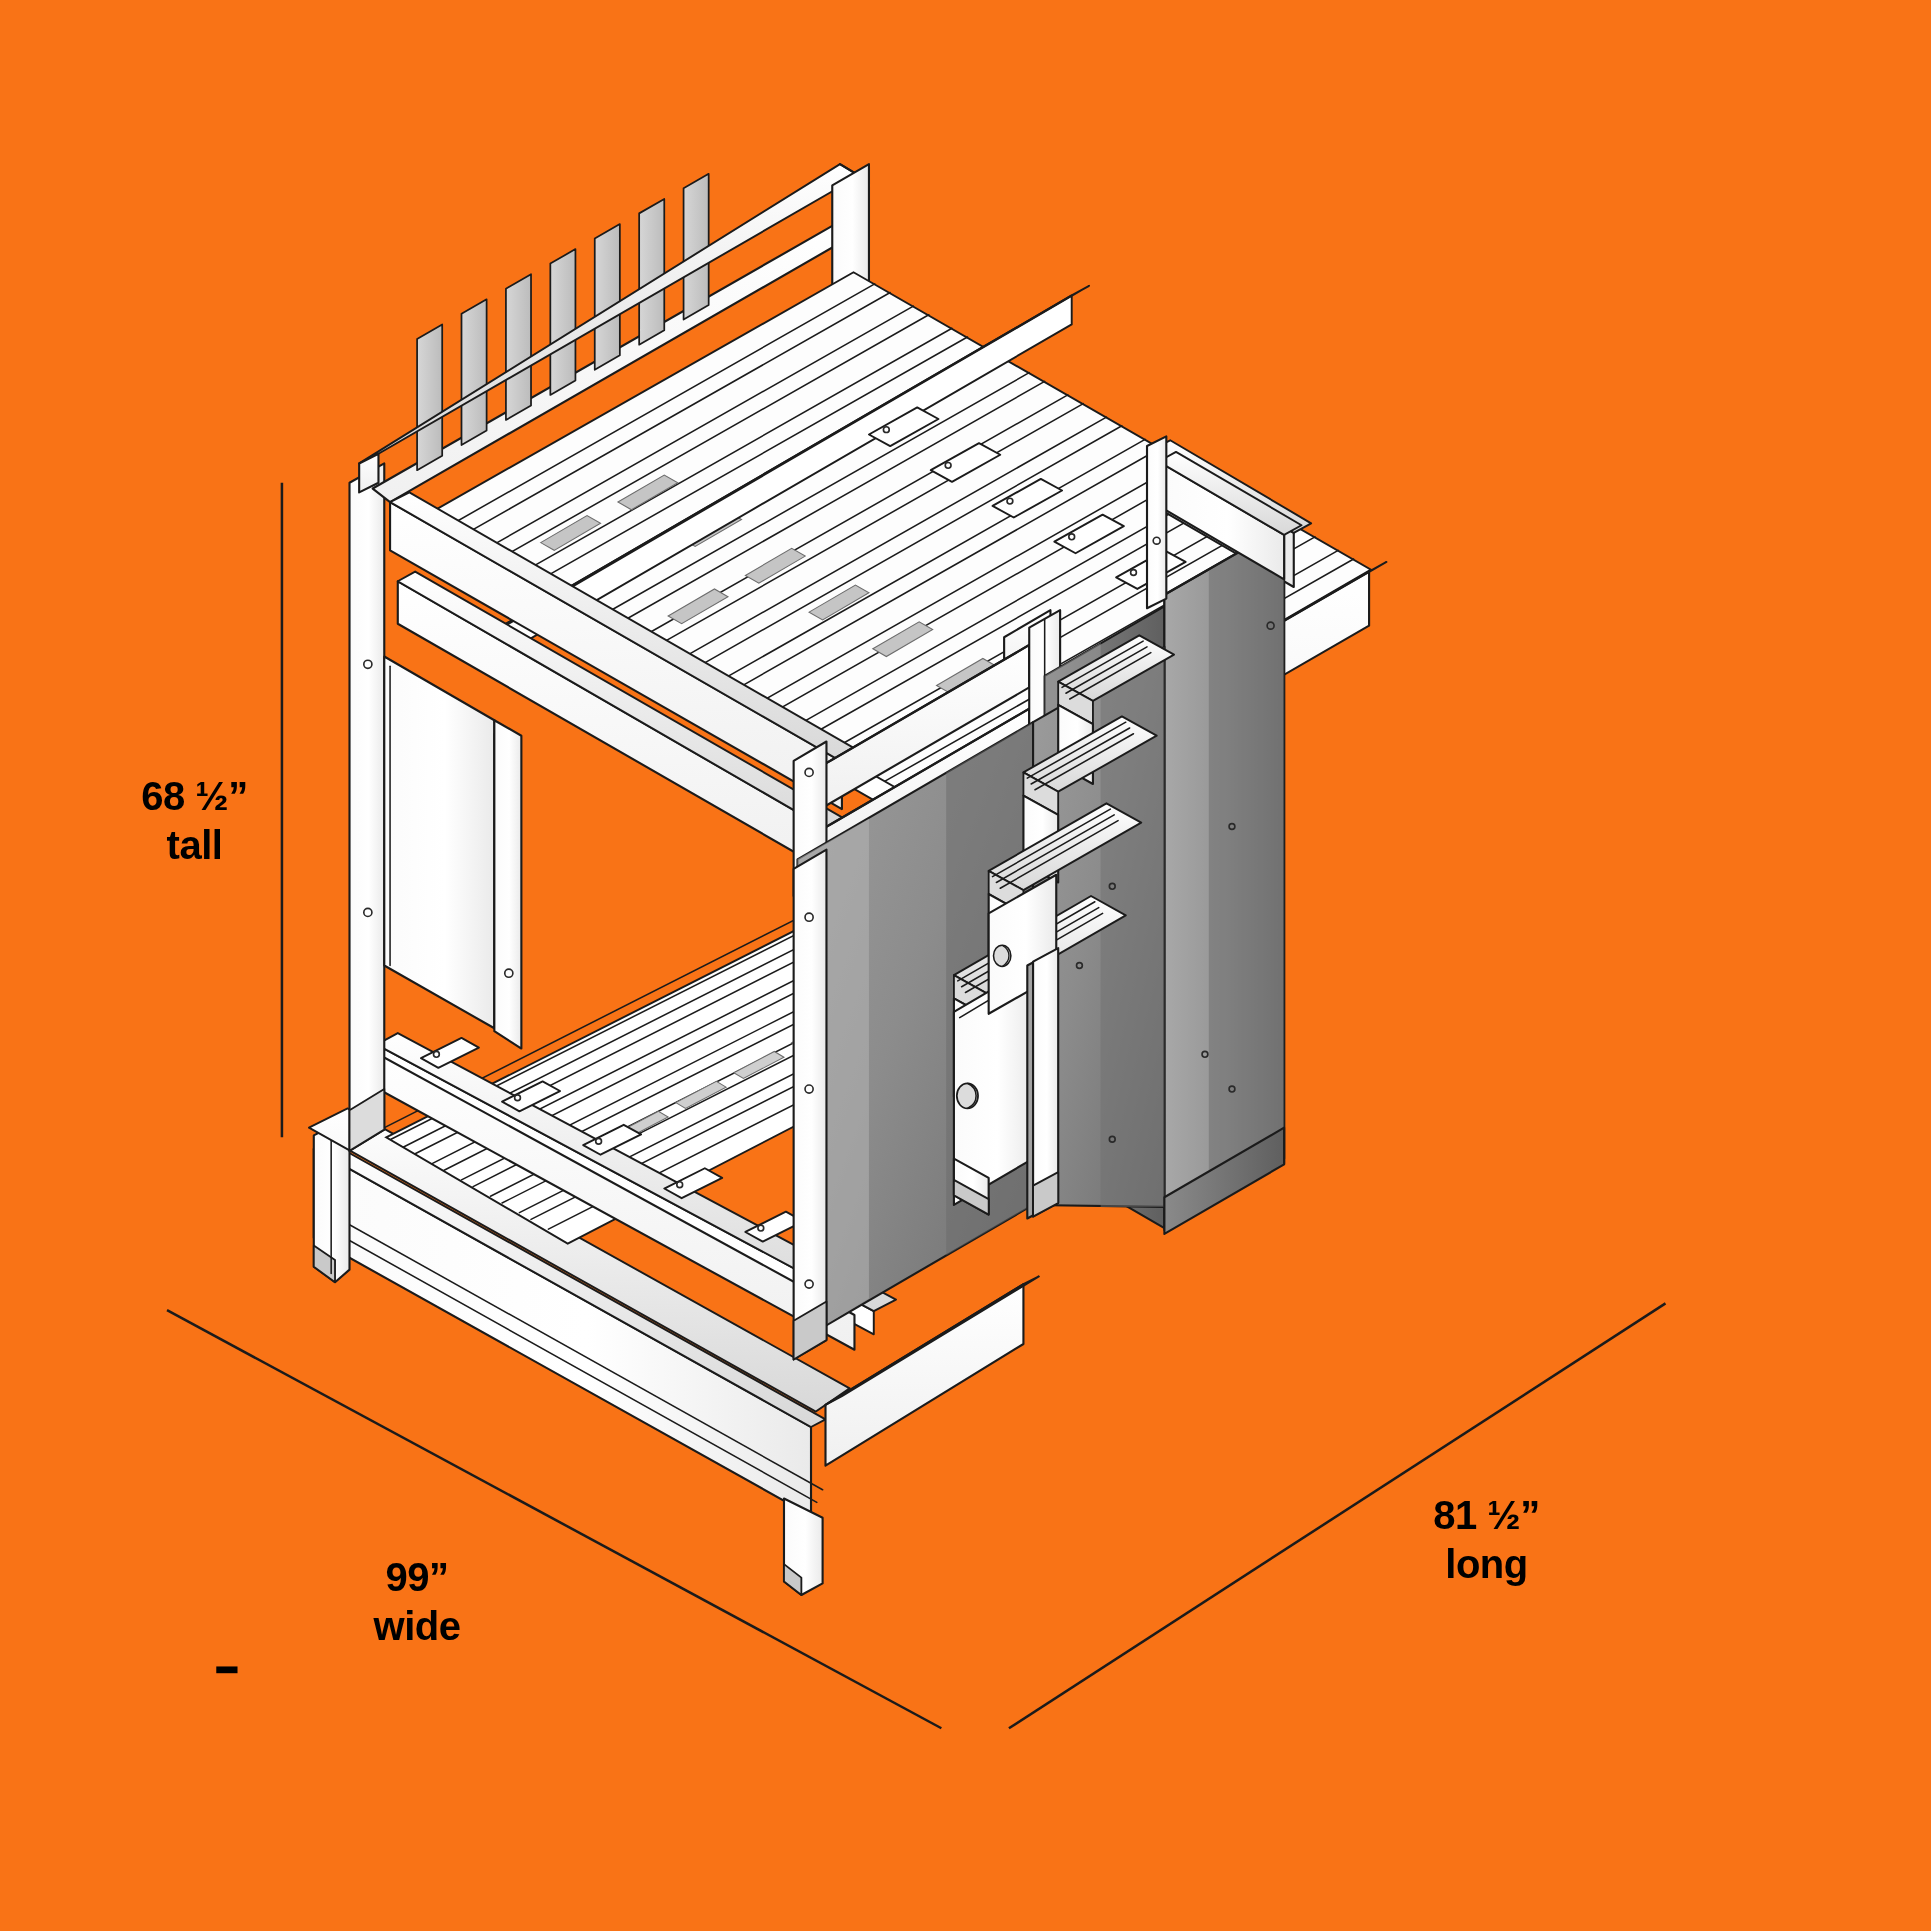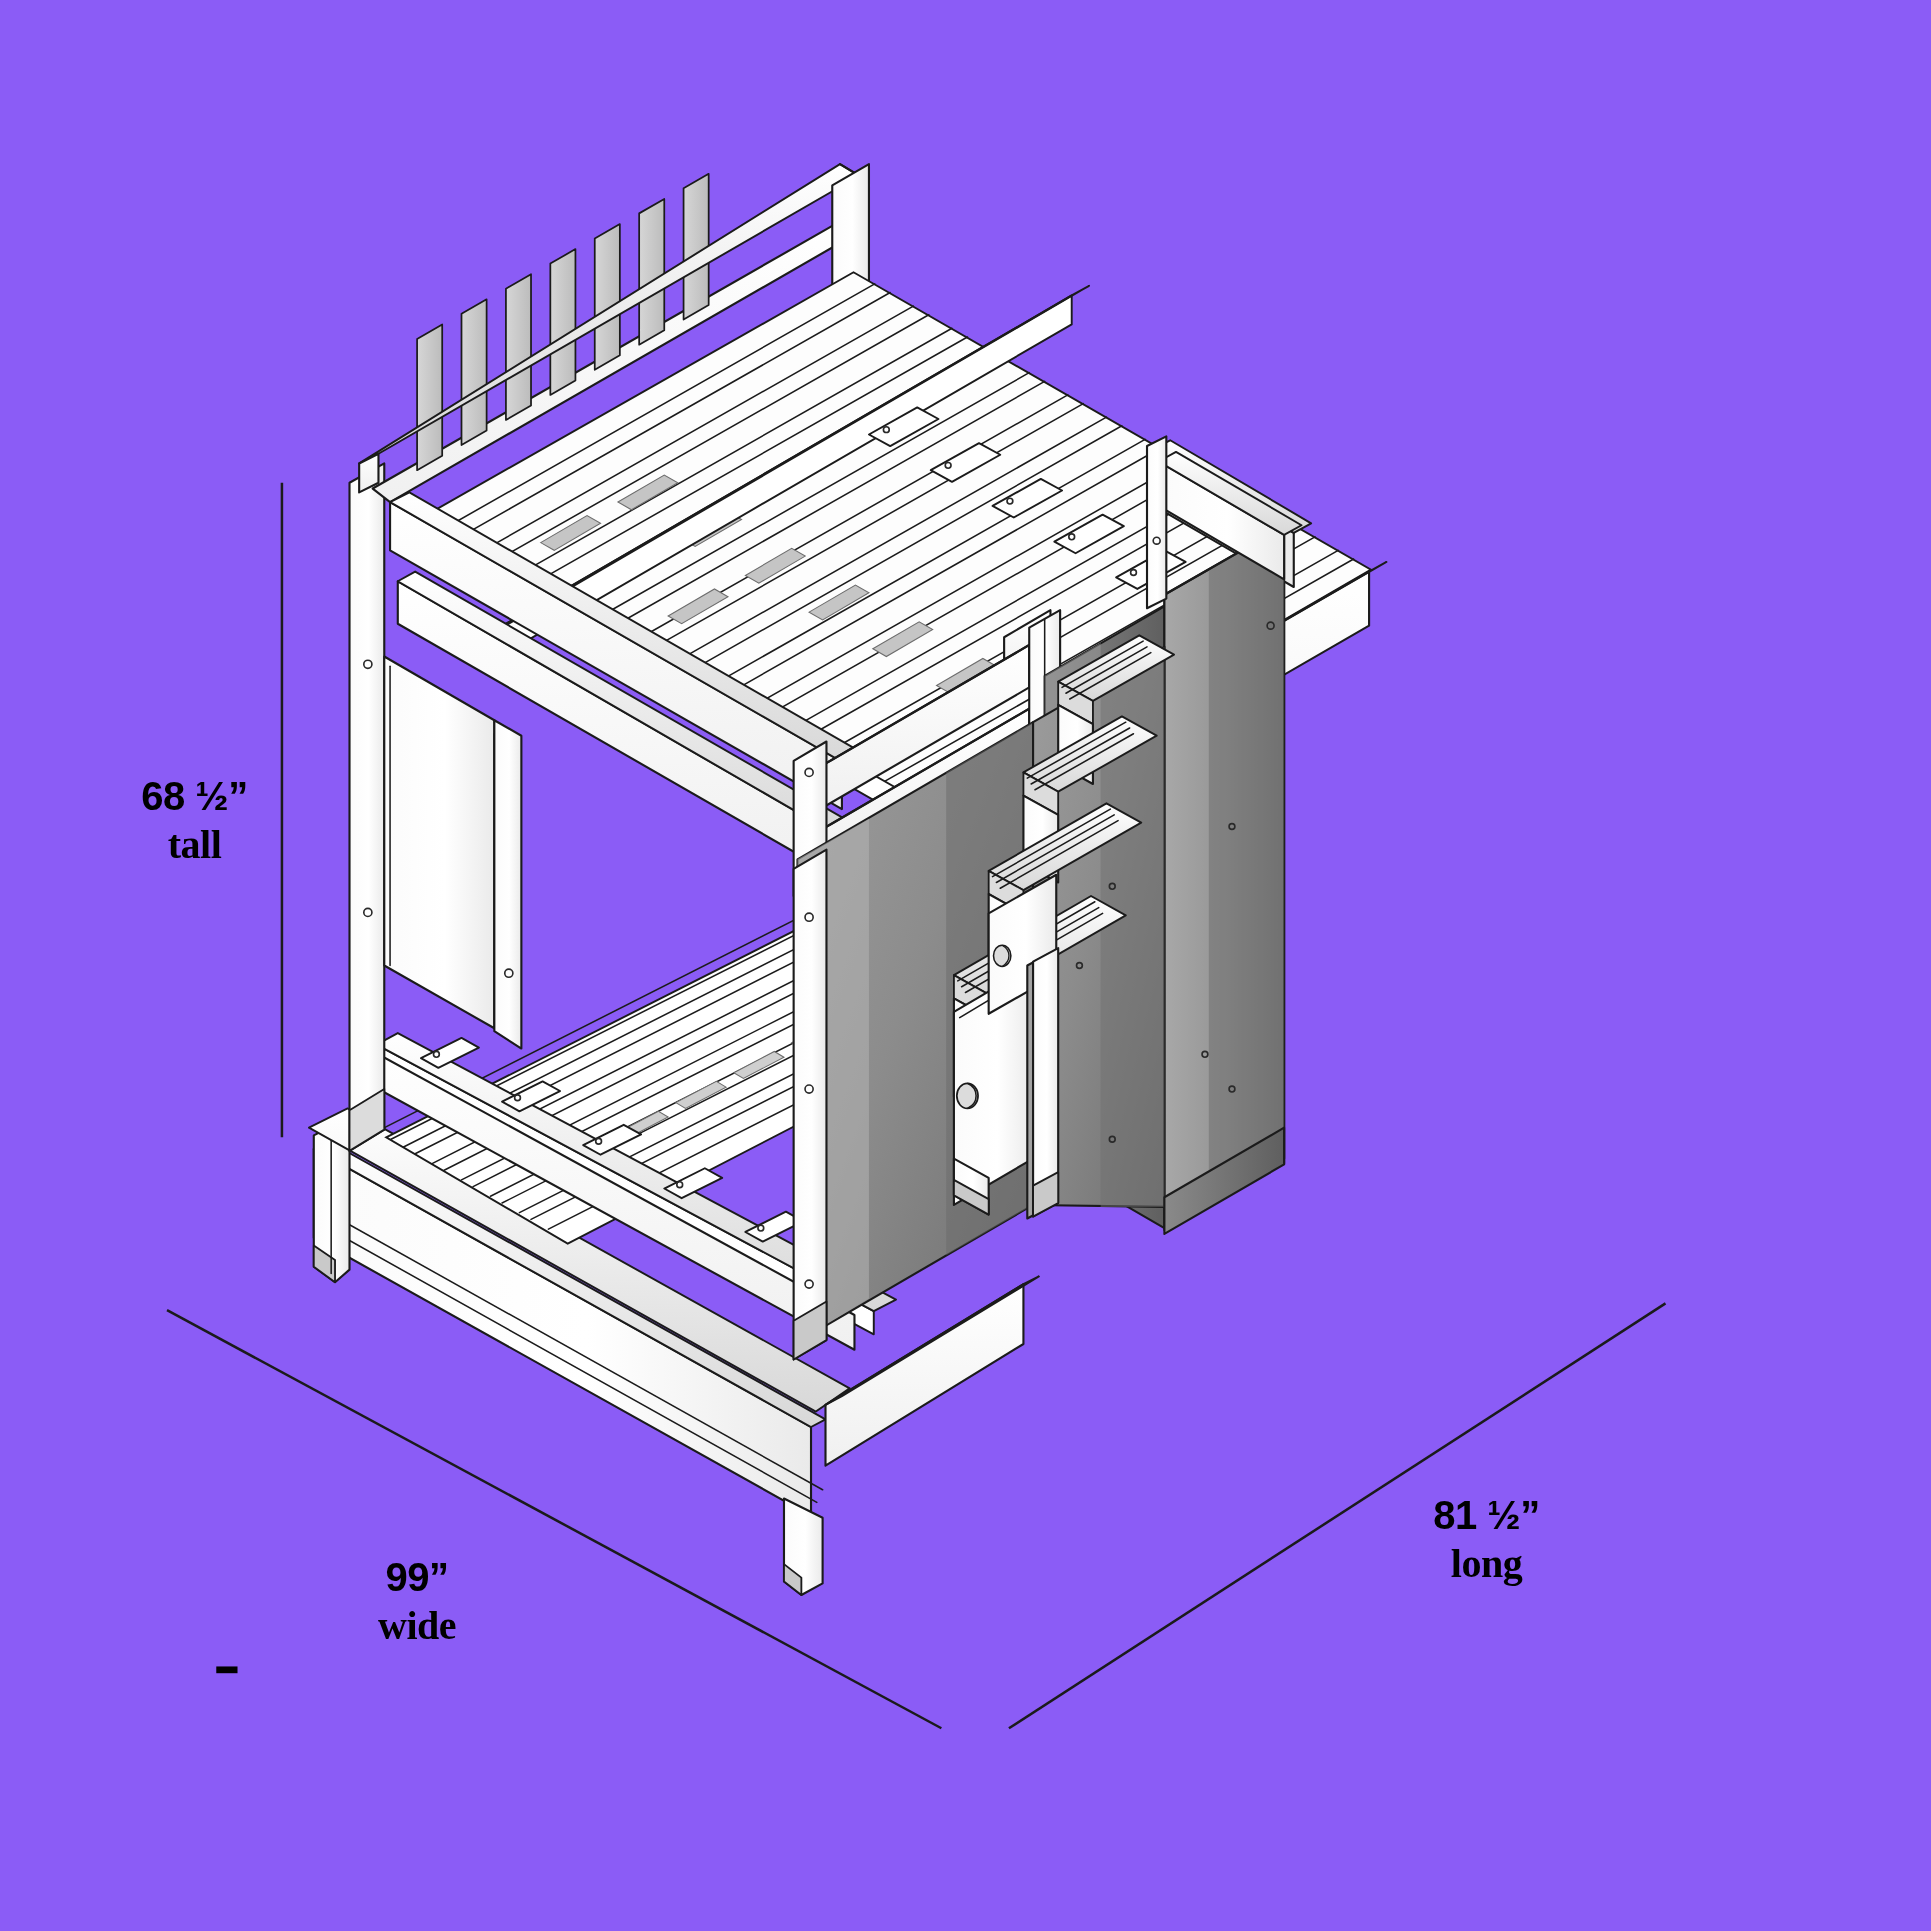--- a/index.html
+++ b/index.html
@@ -1,24 +1,24 @@
 <!DOCTYPE html>
 <html><head>
 <meta charset="utf-8">
 <style>
   html,body{margin:0;padding:0;background:#ffffff;}
   body{width:1931px;height:1931px;overflow:hidden;
        font-family:"Liberation Sans","DejaVu Sans",sans-serif;}
-  #stage{position:relative;width:1931px;height:1931px;background:#8b5cf6;}
+  #stage{position:relative;width:1931px;height:1931px;background:#f97316;}
   svg#drawing{position:absolute;left:0;top:0;width:1931px;height:1931px;display:block;}
   .dimlabel{position:absolute;text-align:center;color:#000;font-weight:bold;
             font-family:"Liberation Sans","DejaVu Sans",sans-serif;line-height:1.22;
             letter-spacing:-0.5px;}
   .dimlabel .v{display:block;font-size:40px;}
-  .dimlabel .u{display:block;font-size:40px;font-family:Liberation Serif, serif;}
+  .dimlabel .u{display:block;font-size:40px;}
   #lbl-tall{left:93px;top:772px;width:203px;}
   #lbl-long{left:306px;top:1553px;width:222px;}
   #lbl-wide{left:1361px;top:1491px;width:251px;}
 </style>
 </head>
 <body>
 
 <div id="stage">
 
   <svg id="drawing" viewBox="0 0 2000 2000">

